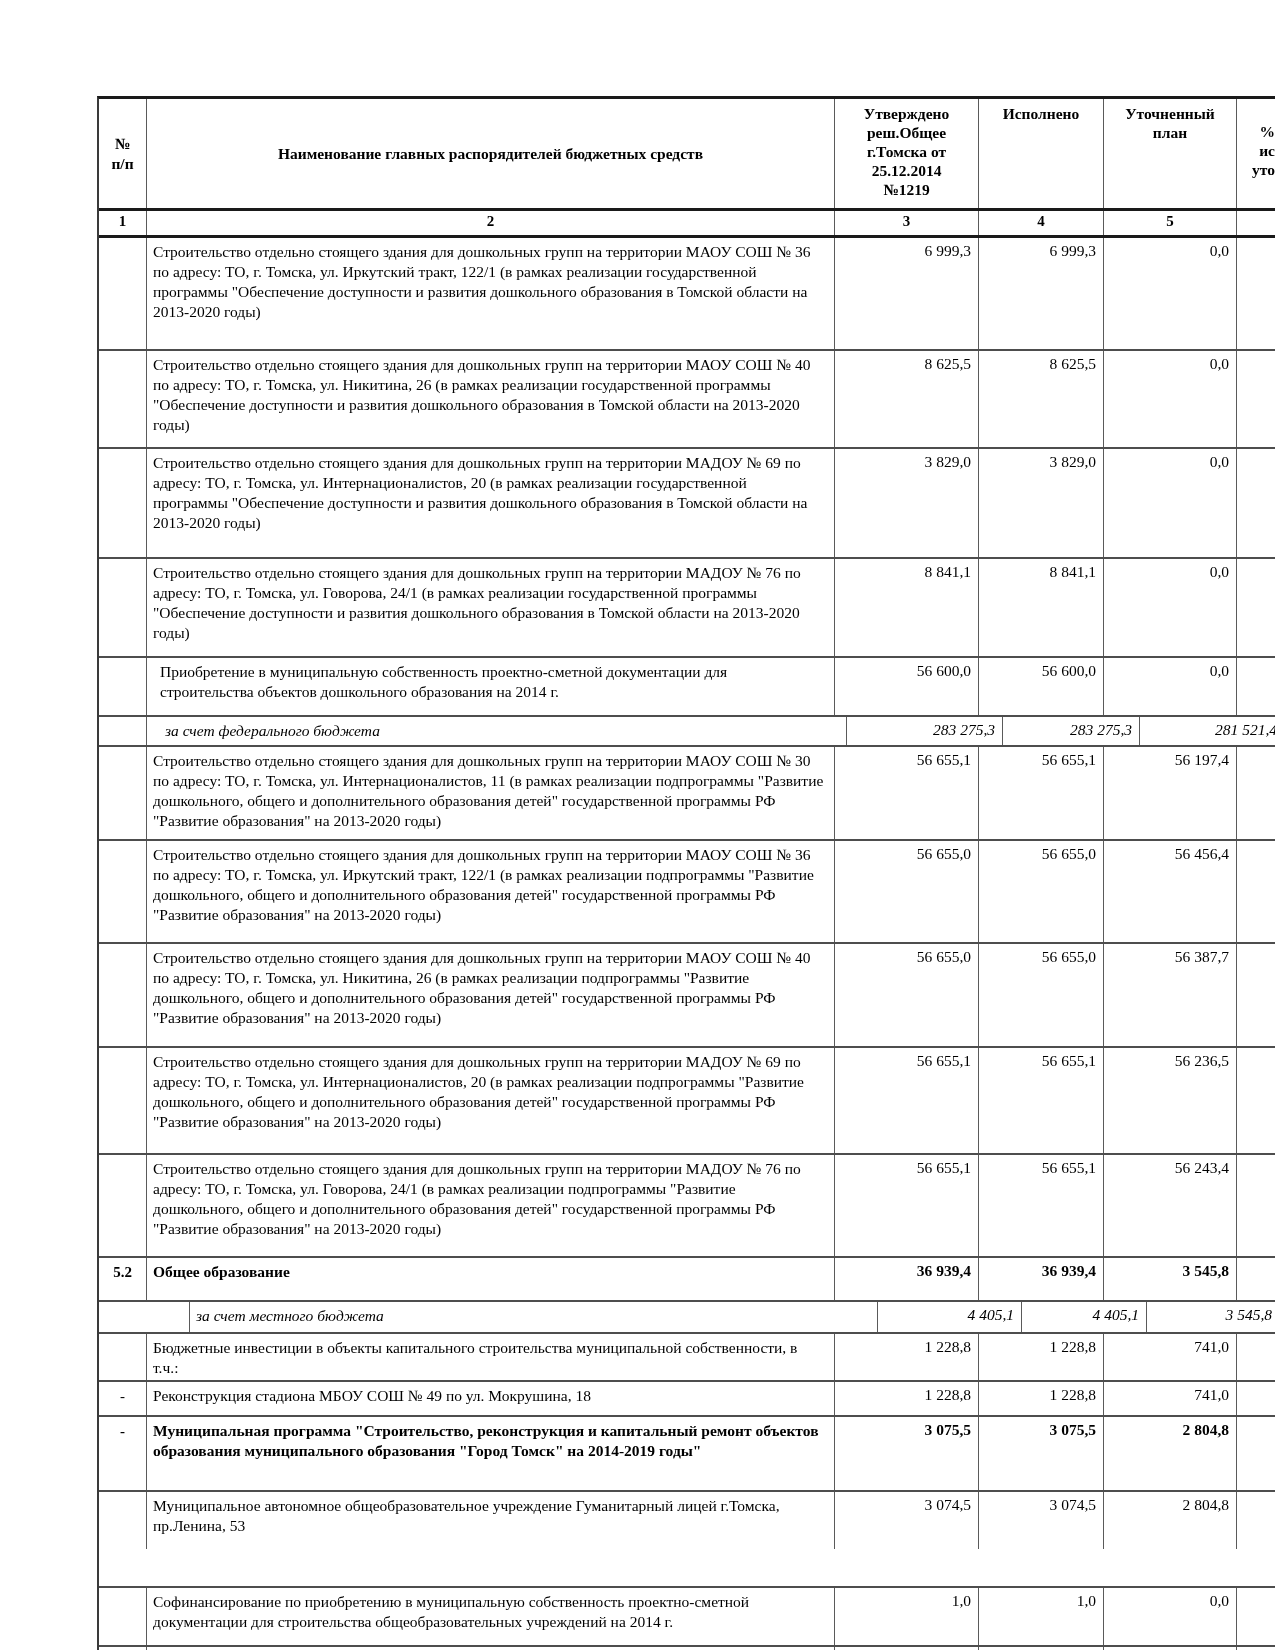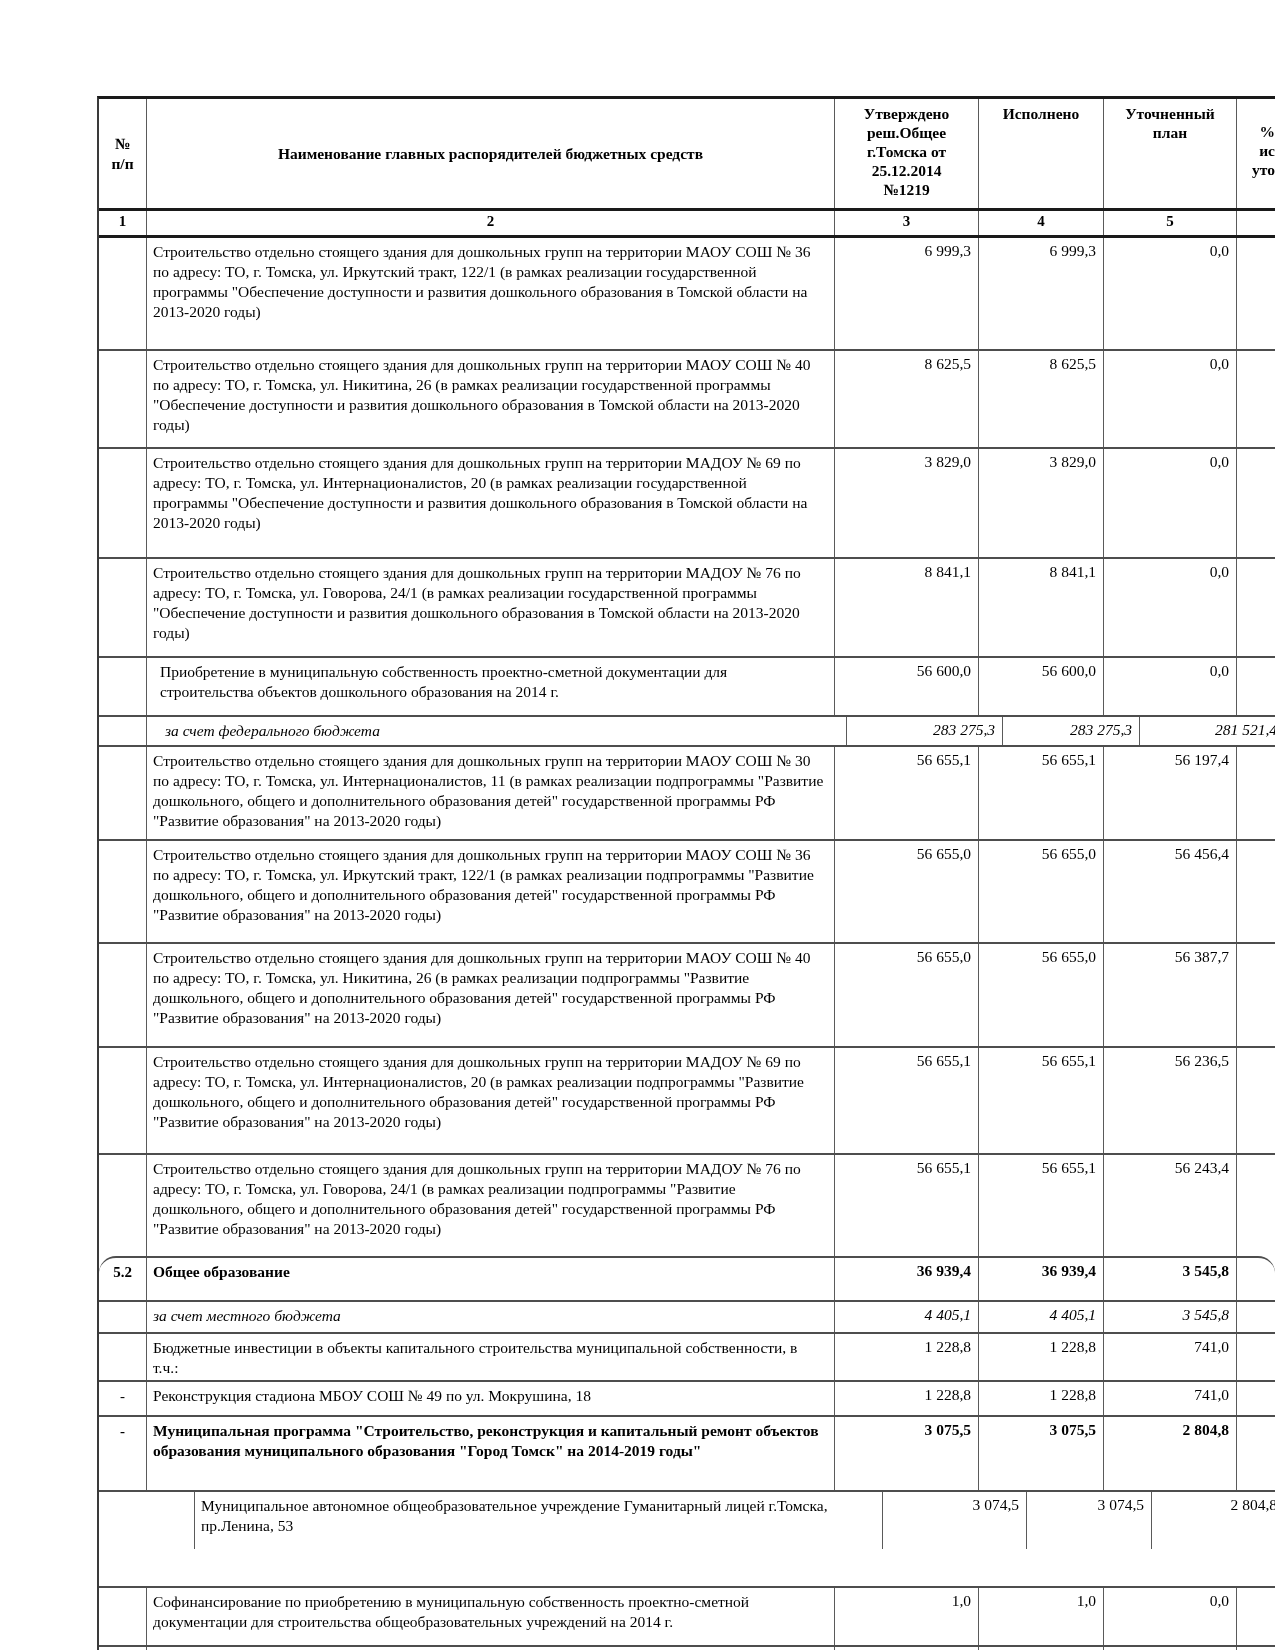--- a/index.html
+++ b/index.html
@@ -162,29 +162,29 @@
         <div class="cell c-val"></div>
       </div>
       <div class="grid trow normal" style="min-height: 101px;">
         <div class="cell c-num"></div>
         <div class="cell c-name">Строительство отдельно стоящего здания для дошкольных групп на территории МАДОУ № 76 по адресу: ТО, г. Томска, ул. Говорова, 24/1 (в рамках реализации подпрограммы "Развитие дошкольного, общего и дополнительного образования детей" государственной программы РФ "Развитие образования" на 2013-2020 годы)</div>
         <div class="cell c-val">56 655,1</div>
         <div class="cell c-val">56 655,1</div>
         <div class="cell c-val">56 243,4</div>
         <div class="cell c-val"></div>
       </div>
-      <div class="grid trow bold" style="min-height: 42px; border-radius: 17px;">
+      <div class="grid trow bold" style="min-height: 42px;">
         <div class="cell c-num">5.2</div>
         <div class="cell c-name">Общее образование</div>
         <div class="cell c-val">36 939,4</div>
         <div class="cell c-val">36 939,4</div>
         <div class="cell c-val">3 545,8</div>
         <div class="cell c-val"></div>
       </div>
-      <div class="grid trow italic" style="min-height: 30px;">
+      <div class="grid trow italic" style="min-height: 30px; padding-left: 43px;">
         <div class="cell c-num"></div>
         <div class="cell c-name">за счет местного бюджета</div>
         <div class="cell c-val">4 405,1</div>
         <div class="cell c-val">4 405,1</div>
         <div class="cell c-val">3 545,8</div>
         <div class="cell c-val"></div>
       </div>
       <div class="grid trow normal" style="min-height: 46px;">
         <div class="cell c-num"></div>
         <div class="cell c-name">Бюджетные инвестиции в объекты капитального строительства муниципальной собственности, в т.ч.:</div>
@@ -202,21 +202,21 @@
         <div class="cell c-val"></div>
       </div>
       <div class="grid trow bold" style="min-height: 73px;">
         <div class="cell c-num">-</div>
         <div class="cell c-name">Муниципальная программа  "Строительство, реконструкция и капитальный ремонт объектов образования муниципального образования "Город Томск" на 2014-2019 годы"</div>
         <div class="cell c-val">3 075,5</div>
         <div class="cell c-val">3 075,5</div>
         <div class="cell c-val">2 804,8</div>
         <div class="cell c-val"></div>
       </div>
-      <div class="grid trow normal" style="min-height: 57px; padding-left: 48px;">
+      <div class="grid trow normal" style="min-height: 57px;">
         <div class="cell c-num"></div>
         <div class="cell c-name">Муниципальное автономное общеобразовательное учреждение Гуманитарный лицей г.Томска, пр.Ленина, 53</div>
         <div class="cell c-val">3 074,5</div>
         <div class="cell c-val">3 074,5</div>
         <div class="cell c-val">2 804,8</div>
         <div class="cell c-val"></div>
       </div>
       <div class="grid trow normal" style="min-height: 57px; margin-top: 37px;">
         <div class="cell c-num"></div>
         <div class="cell c-name">Софинансирование по приобретению в муниципальную собственность проектно-сметной документации для строительства общеобразовательных учреждений на 2014 г.</div>

